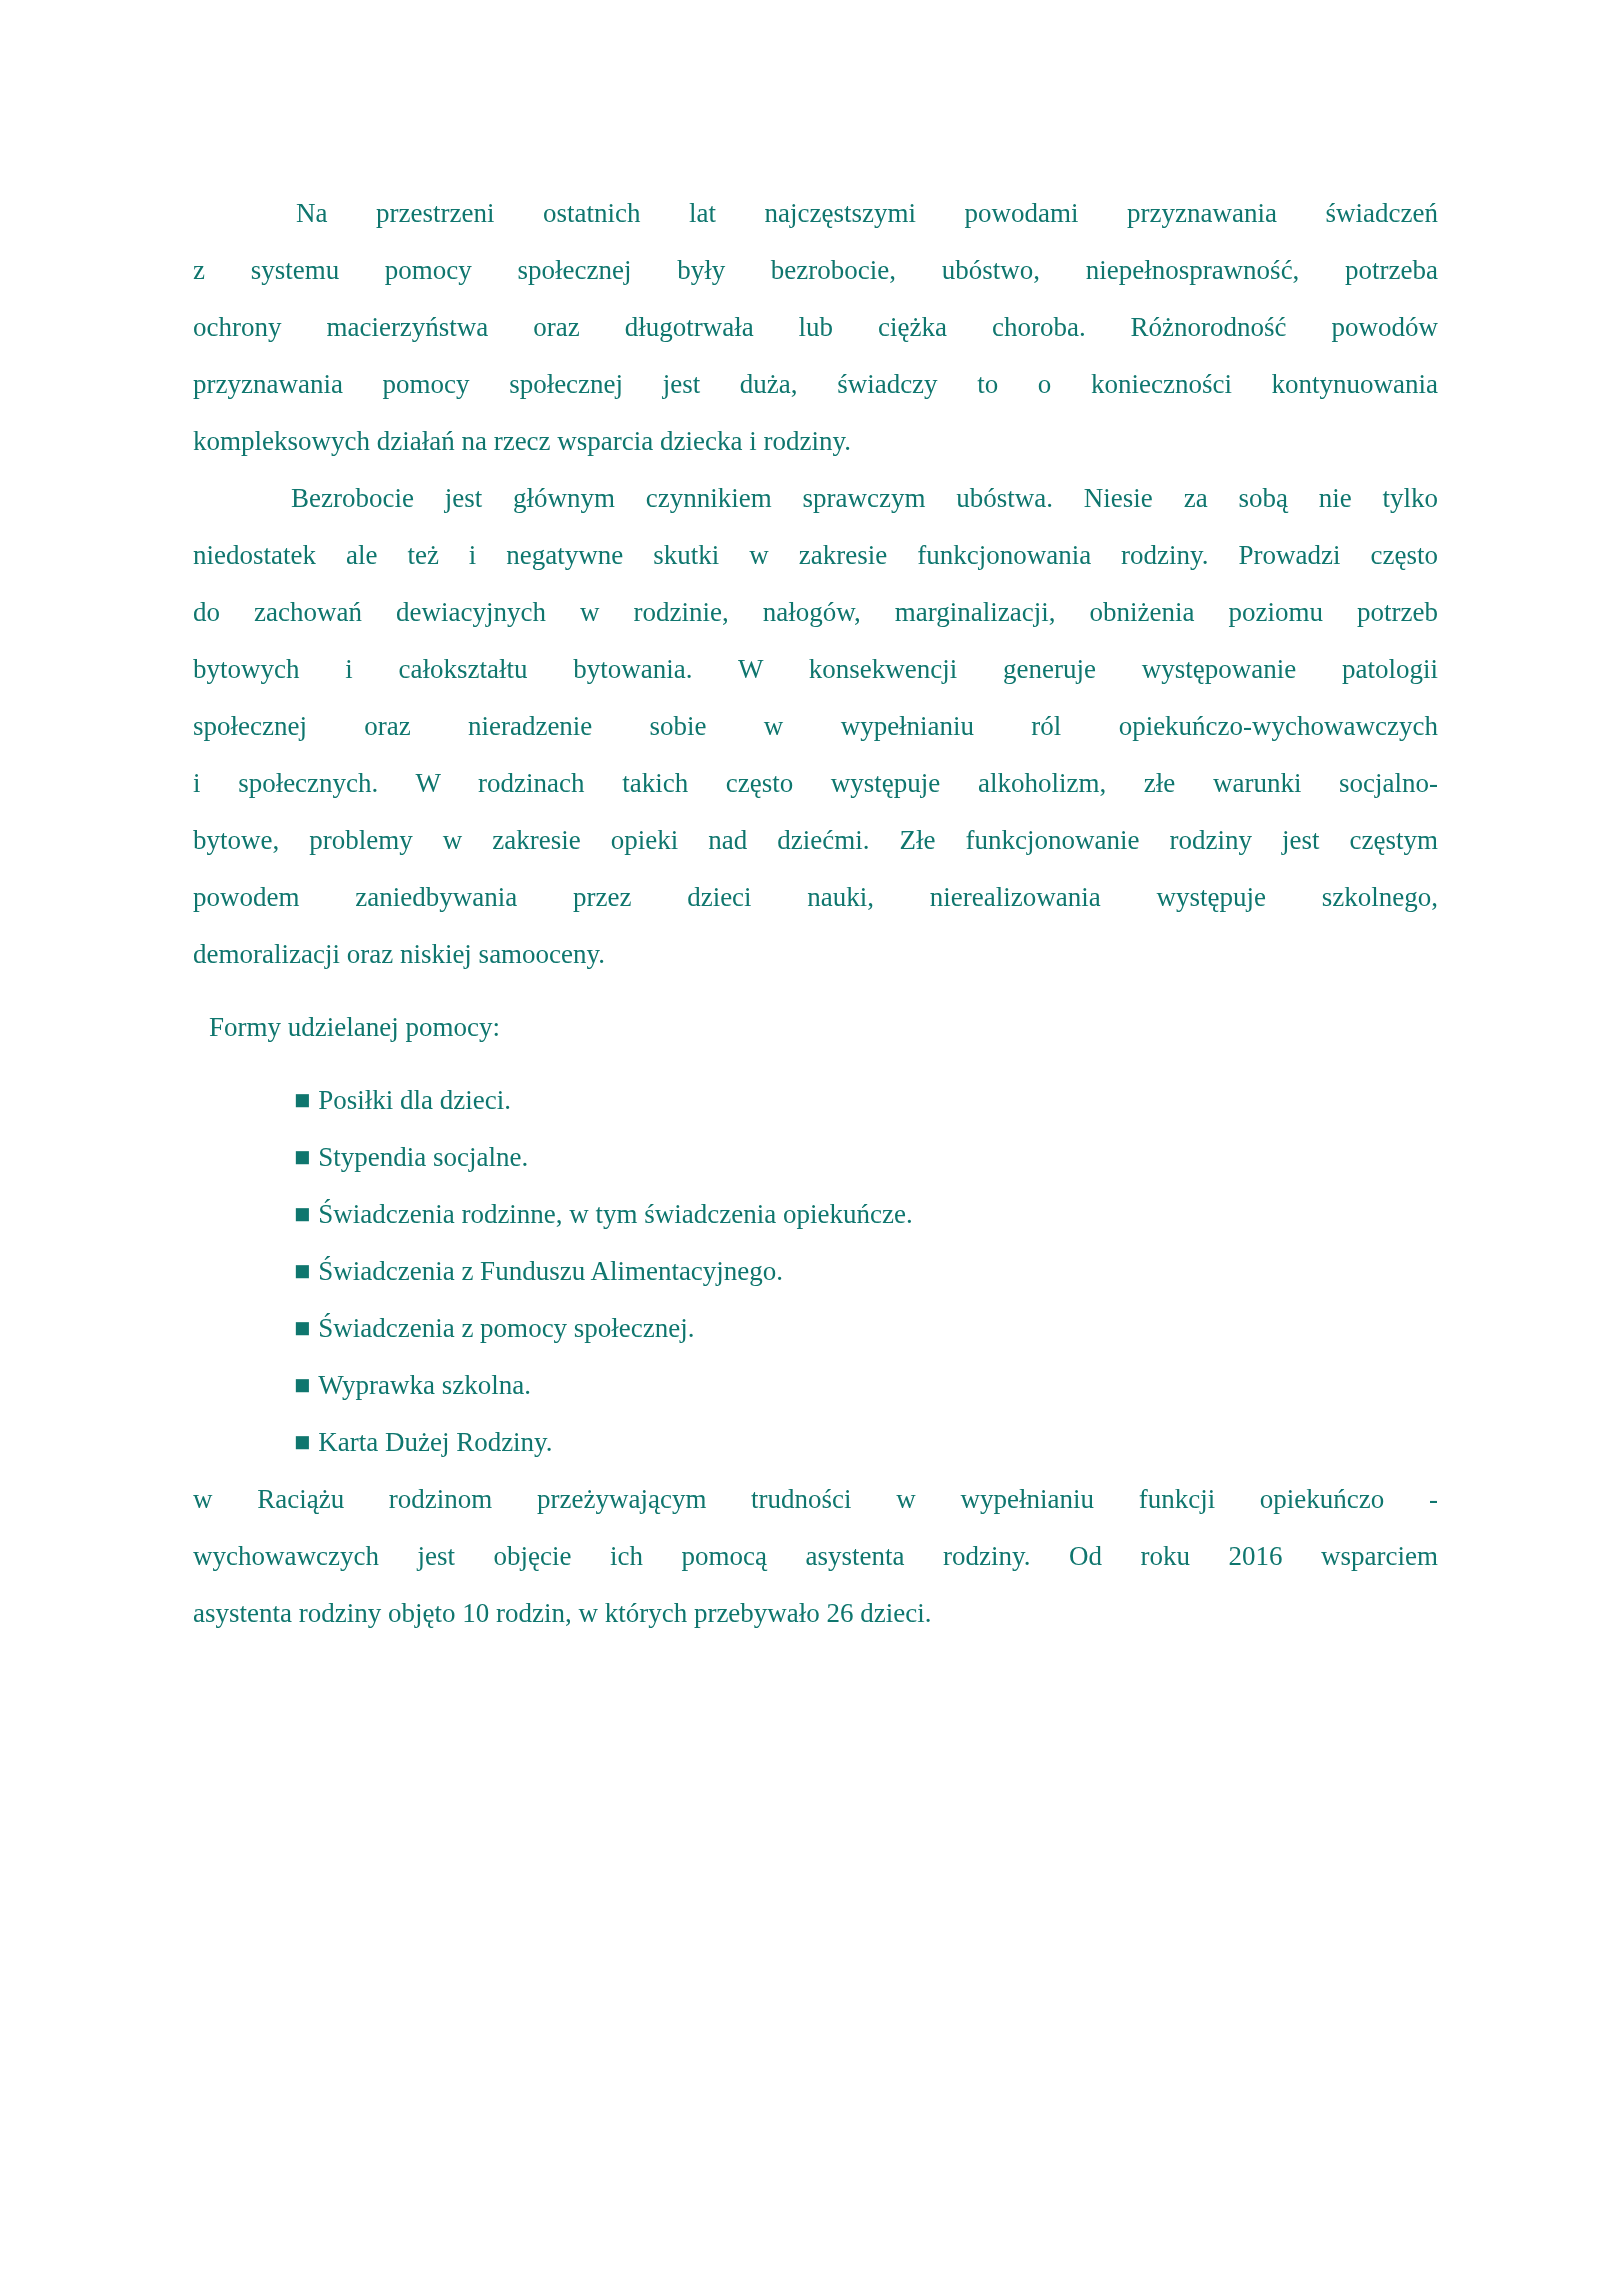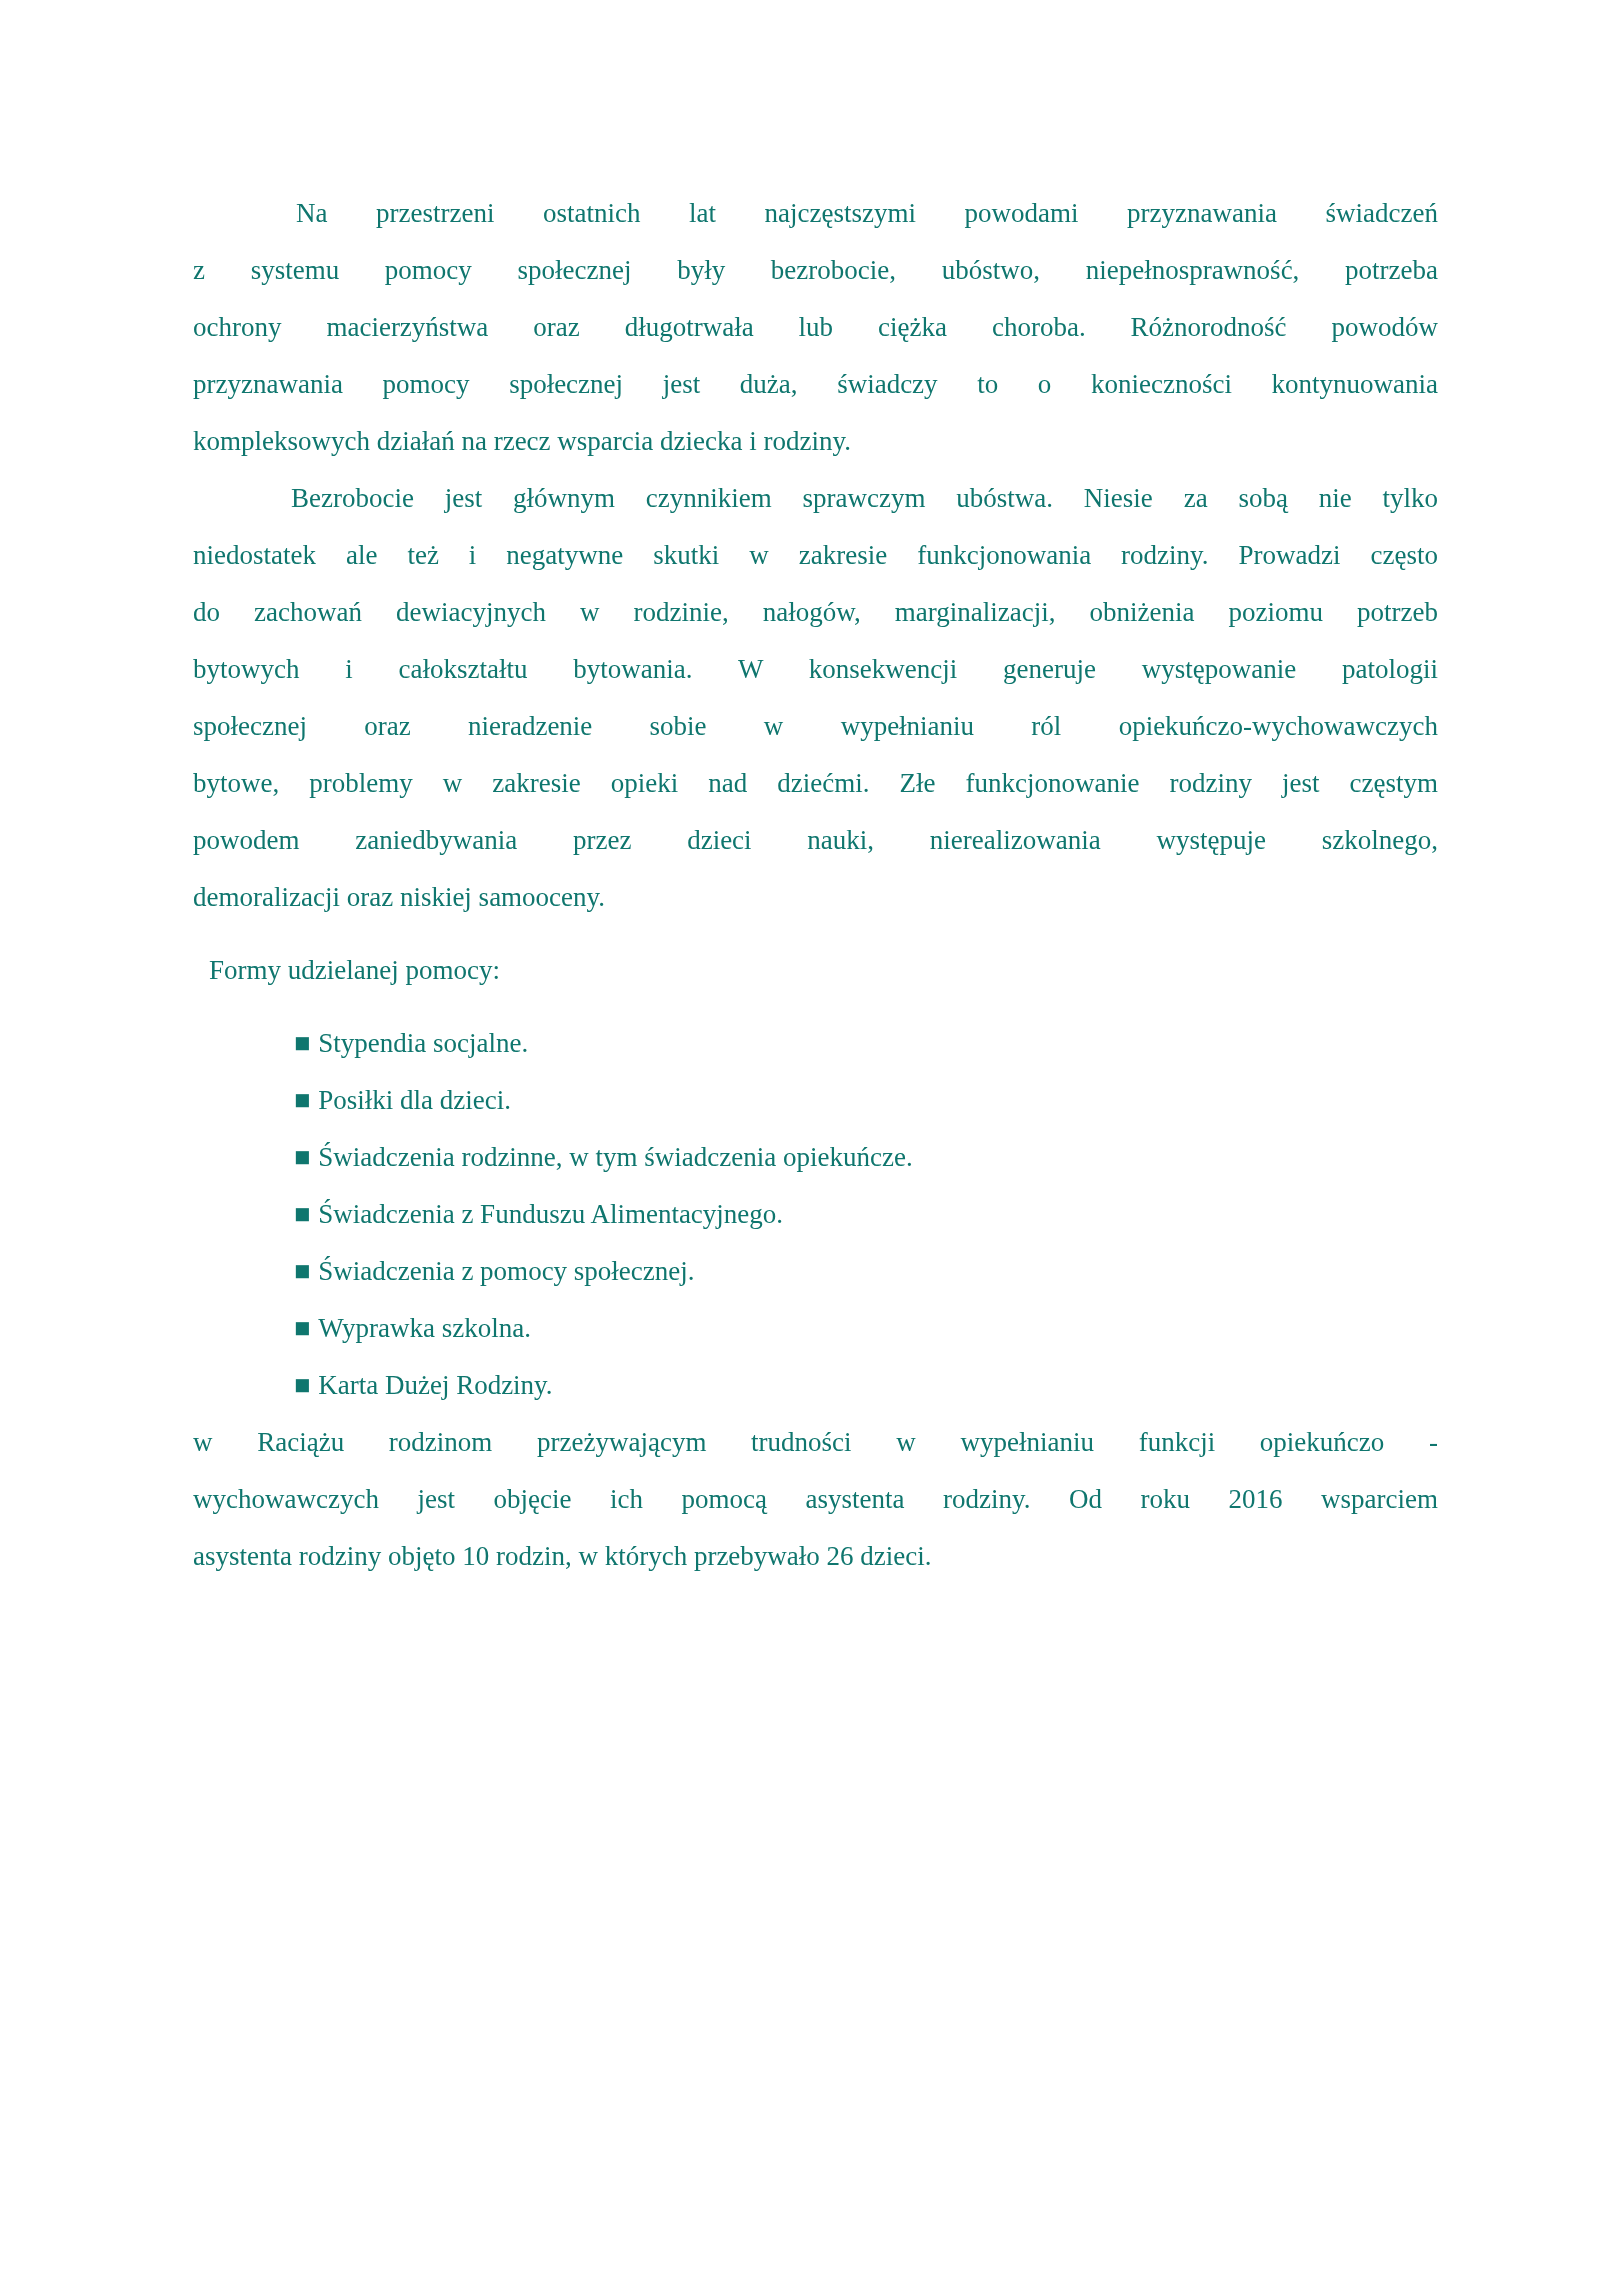--- a/index.html
+++ b/index.html
@@ -44,30 +44,31 @@
     <span class="line">przyznawania pomocy społecznej jest duża, świadczy to  o konieczności kontynuowania</span>
     <span class="line last">kompleksowych działań na rzecz wsparcia dziecka i rodziny.</span>
   </div>
 
   <div class="para">
     <span class="line indent">Bezrobocie jest głównym czynnikiem sprawczym ubóstwa. Niesie za sobą nie tylko</span>
     <span class="line">niedostatek ale też i negatywne skutki w zakresie funkcjonowania rodziny. Prowadzi często</span>
     <span class="line">do zachowań dewiacyjnych w rodzinie, nałogów, marginalizacji, obniżenia poziomu potrzeb</span>
     <span class="line">bytowych i całokształtu bytowania. W konsekwencji generuje występowanie patologii</span>
     <span class="line">społecznej oraz nieradzenie sobie w wypełnianiu ról opiekuńczo-wychowawczych</span>
+    <span class="line">i społecznych. W rodzinach takich często występuje alkoholizm, złe warunki socjalno-</span>
     <span class="line">bytowe, problemy w zakresie opieki nad dziećmi. Złe funkcjonowanie rodziny jest częstym</span>
     <span class="line">powodem zaniedbywania przez dzieci nauki, nierealizowania występuje szkolnego,</span>
     <span class="line last">demoralizacji oraz niskiej samooceny.</span>
   </div>
 
   <p class="heading">Formy udzielanej pomocy:</p>
 
   <ul class="list">
+    <li><span class="bullet">■</span><span>Posiłki dla dzieci.</span></li>
     <li><span class="bullet">■</span><span>Stypendia socjalne.</span></li>
-    <li><span class="bullet">■</span><span>Posiłki dla dzieci.</span></li>
     <li><span class="bullet">■</span><span>Świadczenia rodzinne, w tym świadczenia opiekuńcze.</span></li>
     <li><span class="bullet">■</span><span>Świadczenia z Funduszu Alimentacyjnego.</span></li>
     <li><span class="bullet">■</span><span>Świadczenia z pomocy społecznej.</span></li>
     <li><span class="bullet">■</span><span>Wyprawka szkolna.</span></li>
     <li><span class="bullet">■</span><span>Karta Dużej Rodziny.</span></li>
   </ul>
 
   <div class="para">
     <span class="line">w Raciążu rodzinom przeżywającym trudności w wypełnianiu funkcji opiekuńczo -</span>
     <span class="line">wychowawczych jest objęcie ich pomocą asystenta rodziny. Od roku 2016 wsparciem</span>

